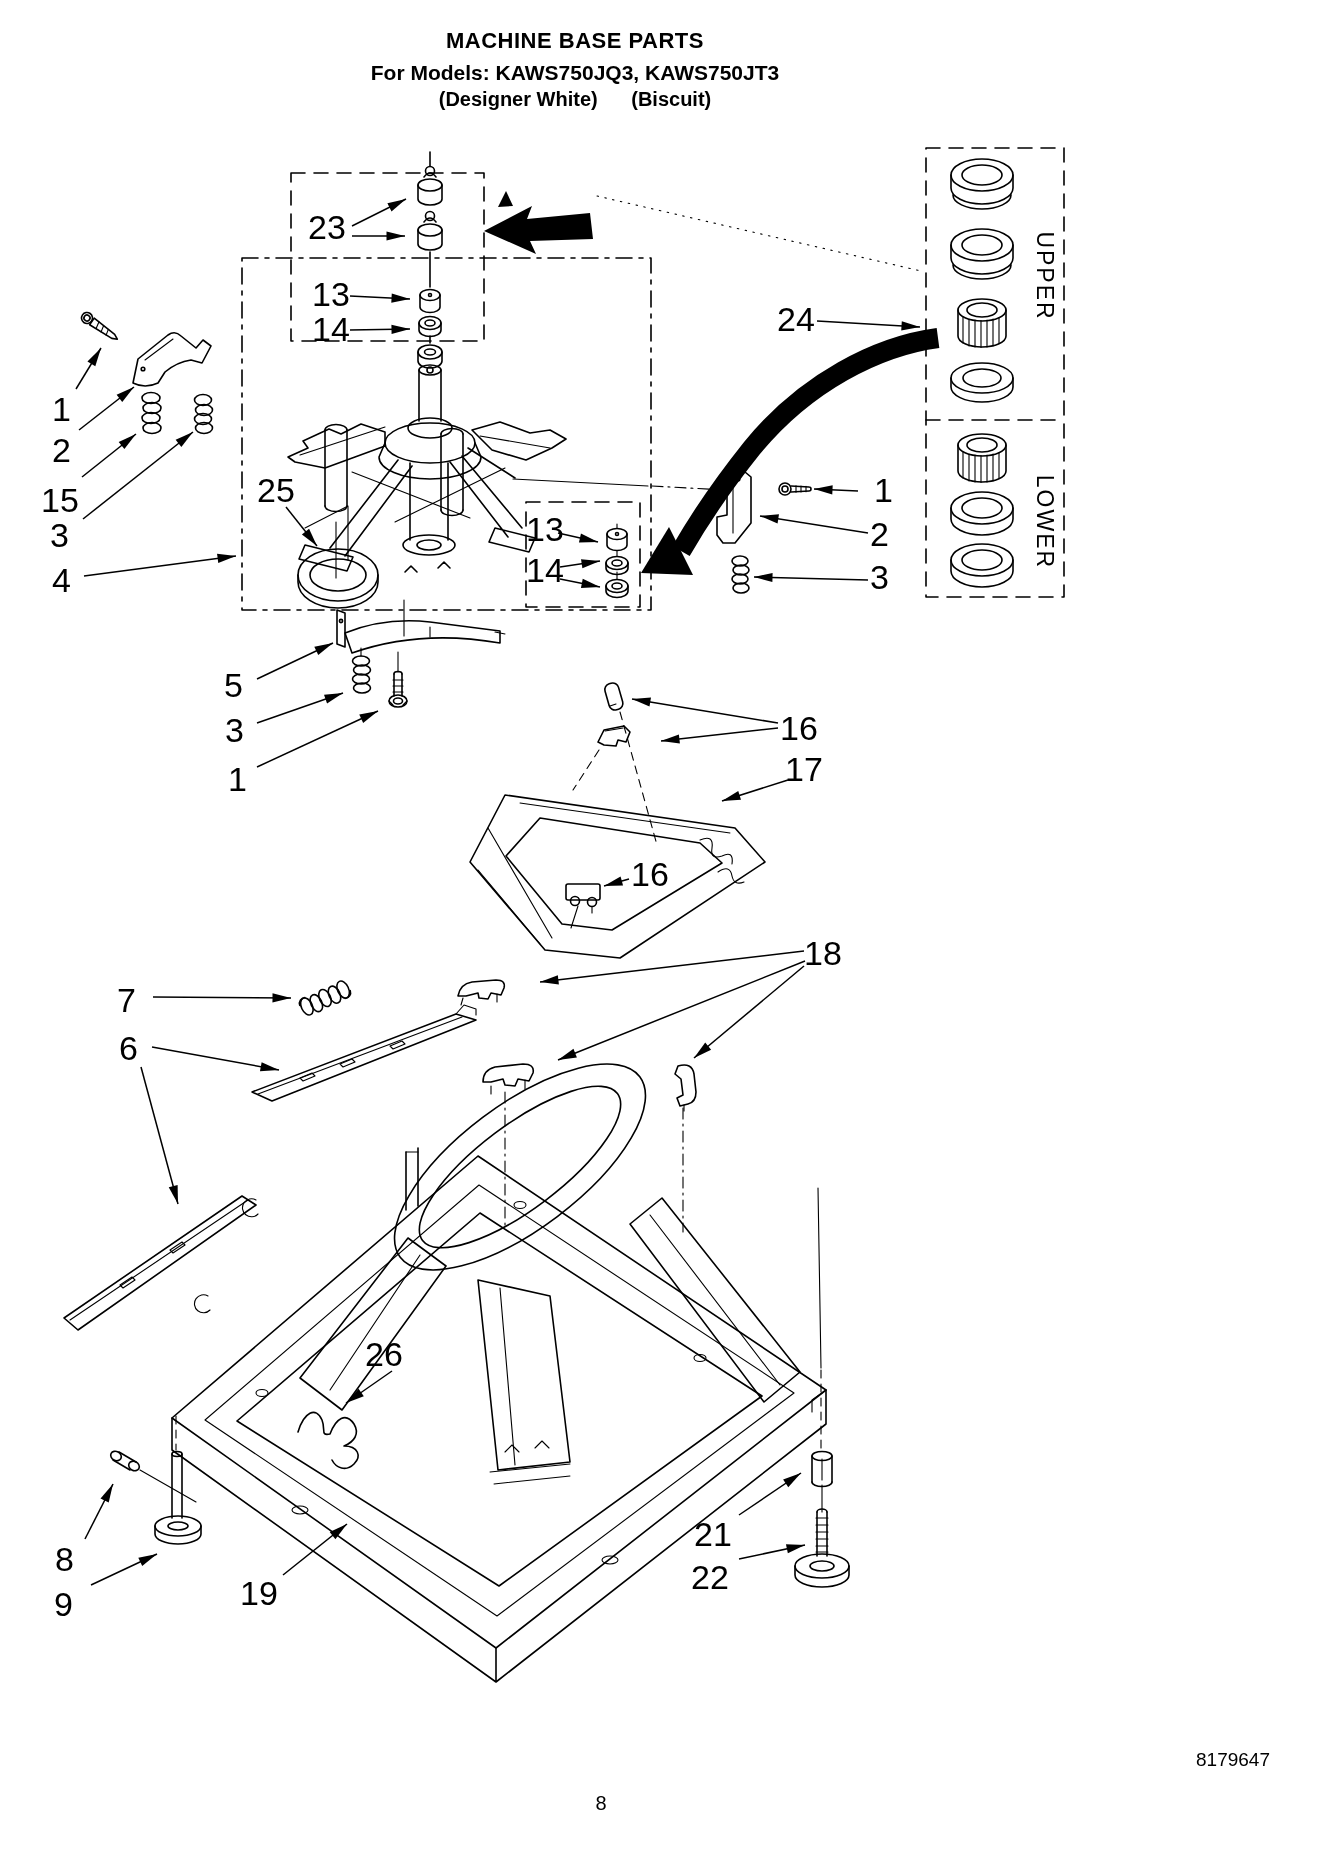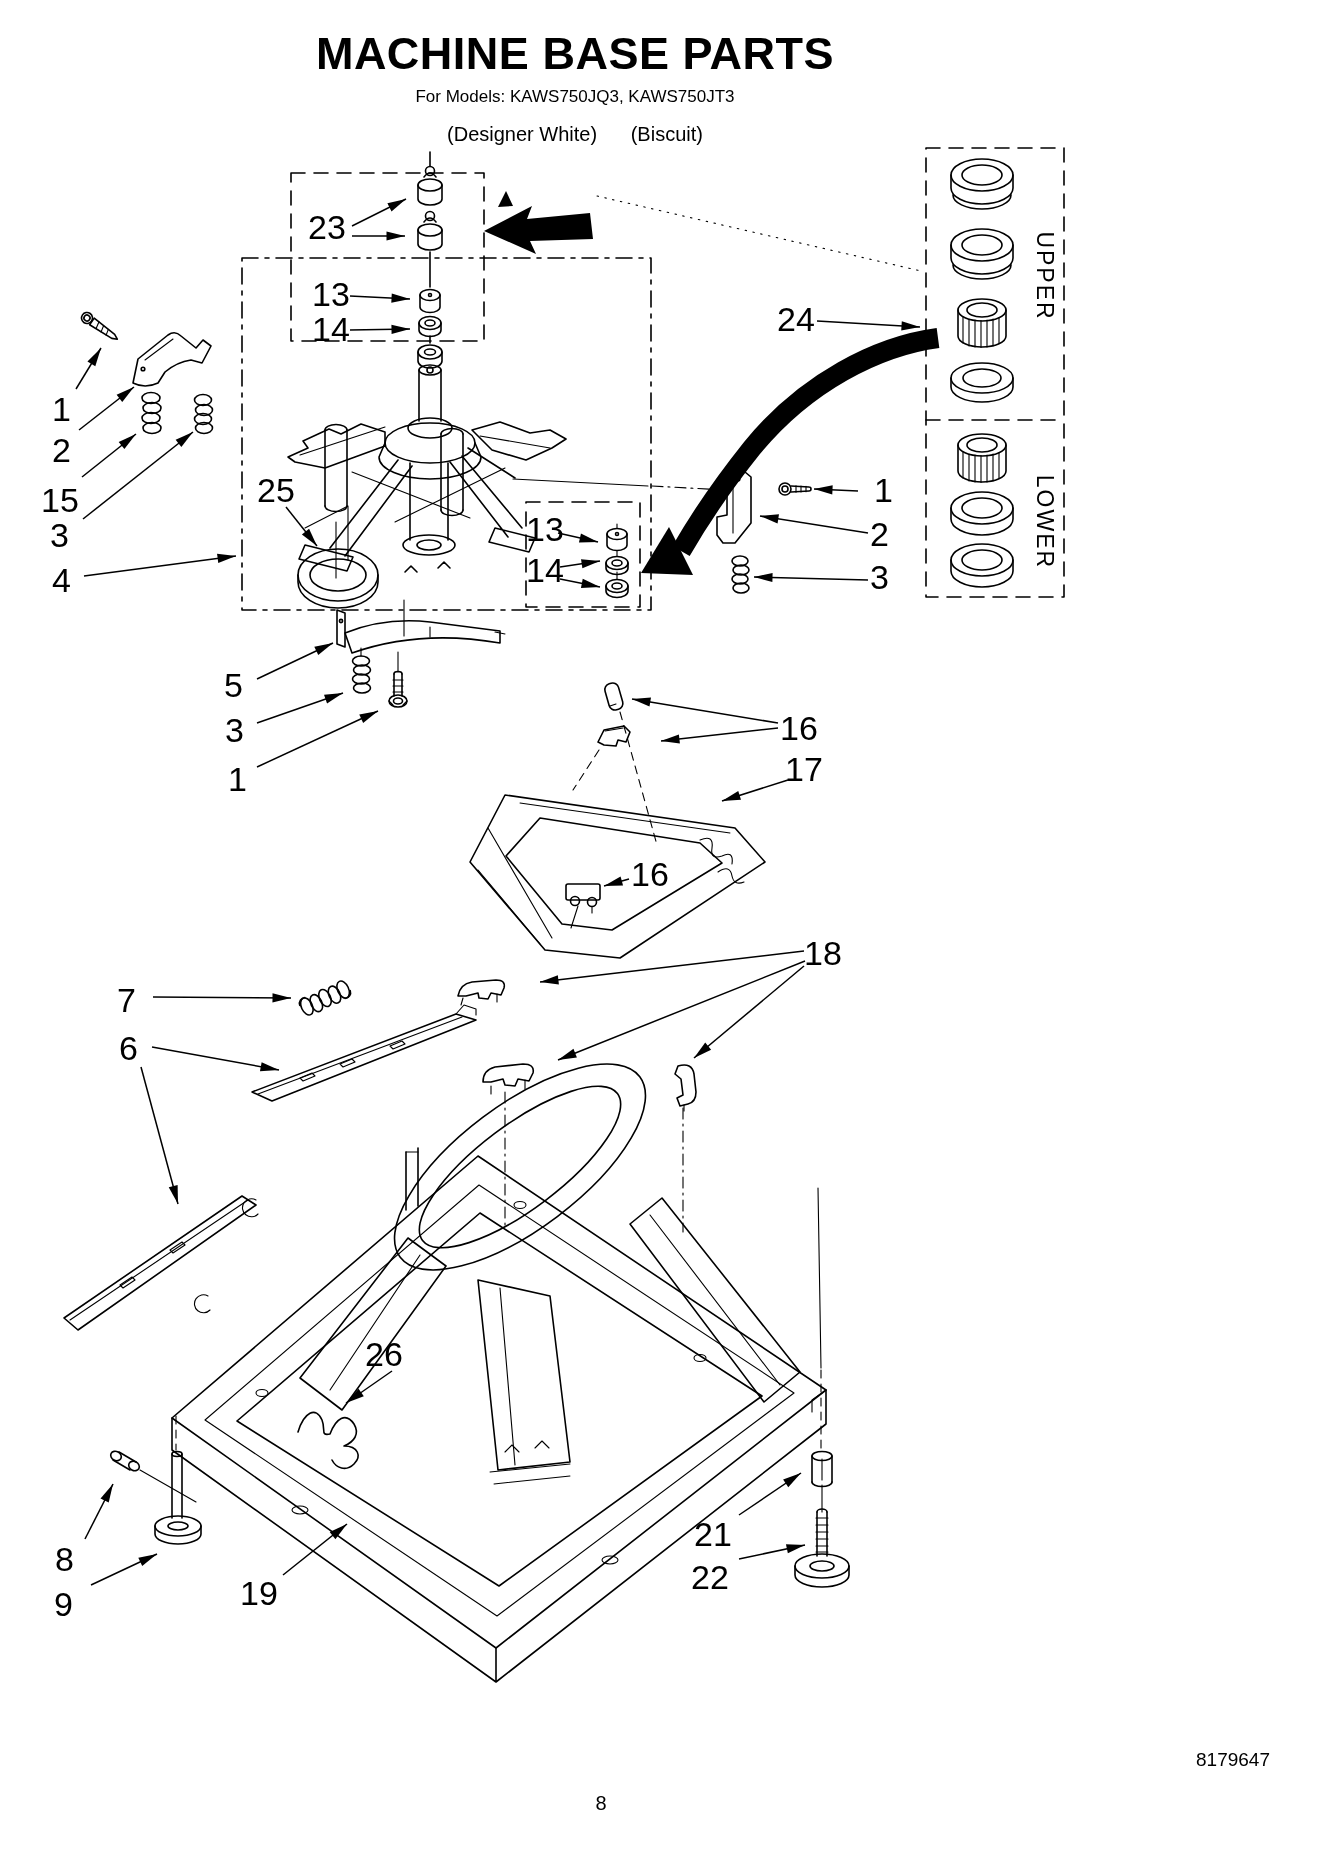--- a/index.html
+++ b/index.html
@@ -1,21 +1,21 @@
 <!DOCTYPE html>
 <html><head>
 <meta charset="utf-8">
 <style>
   html,body{margin:0;padding:0;background:#fff;}
   .page{position:relative;width:1339px;height:1849px;background:#fff;overflow:hidden;
         font-family:"Liberation Sans",sans-serif;color:#000;}
   .hd{position:absolute;left:0;top:28px;width:1150px;text-align:center;}
-  .hd .title{font-size:45px;font-weight:700;letter-spacing:.5px;}
-  .hd .models{font-size:17px;font-weight:400;margin-top:7px;}
-  .hd .finishes{font-size:20px;font-weight:400;margin-top:16px;}
+  .hd .title{font-size:22px;font-weight:700;letter-spacing:.5px;}
+  .hd .models{font-size:21px;font-weight:700;margin-top:7px;}
+  .hd .finishes{font-size:20px;font-weight:700;margin-top:3px;}
   .hd .finishes span{display:inline-block;margin:0 14px;}
   .pgnum{position:absolute;left:556px;top:1792px;width:90px;text-align:center;
          font-size:20px;}
   .docnum{position:absolute;left:1150px;top:1749px;width:120px;text-align:right;
           font-size:19px;}
   svg{position:absolute;left:0;top:0;}
   .callout{font-family:"Liberation Sans",sans-serif;font-size:34px;fill:#000;}
   .seclabel{font-family:"Liberation Sans",sans-serif;font-size:23px;fill:#000;letter-spacing:2px;}
   .ln{stroke:#000;fill:none;stroke-width:1.6;stroke-linecap:round;stroke-linejoin:round;}
   .thin{stroke-width:1.1;}

